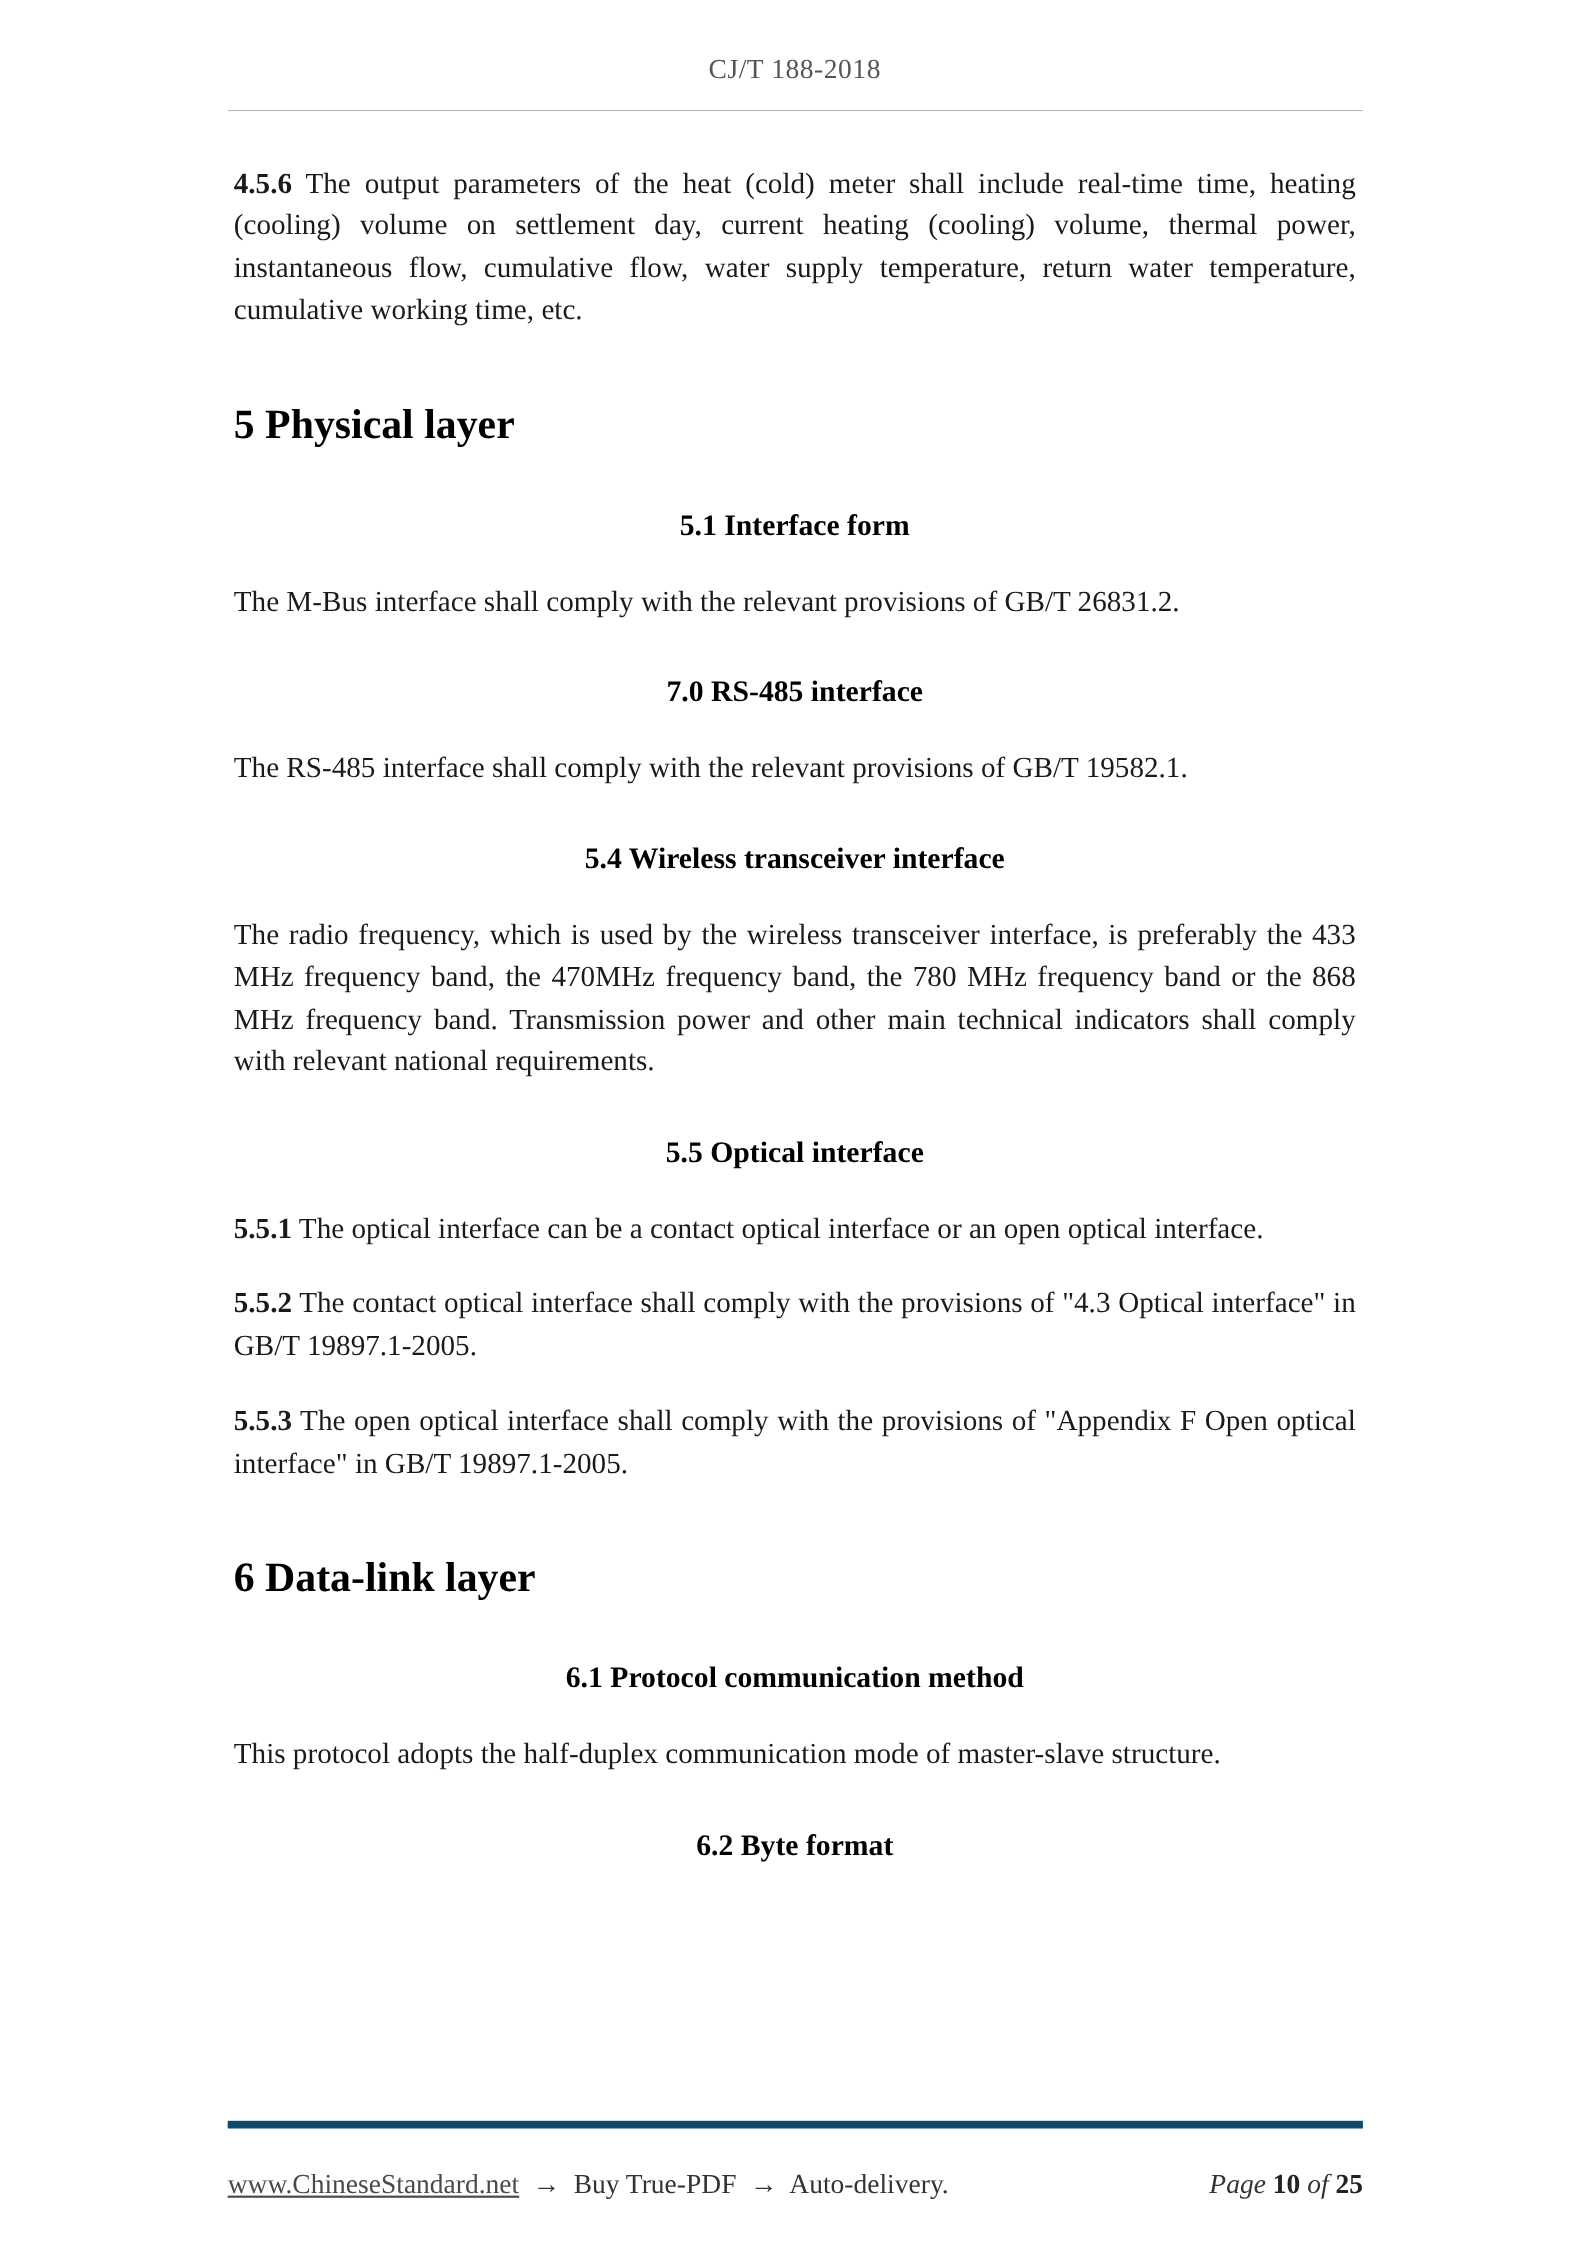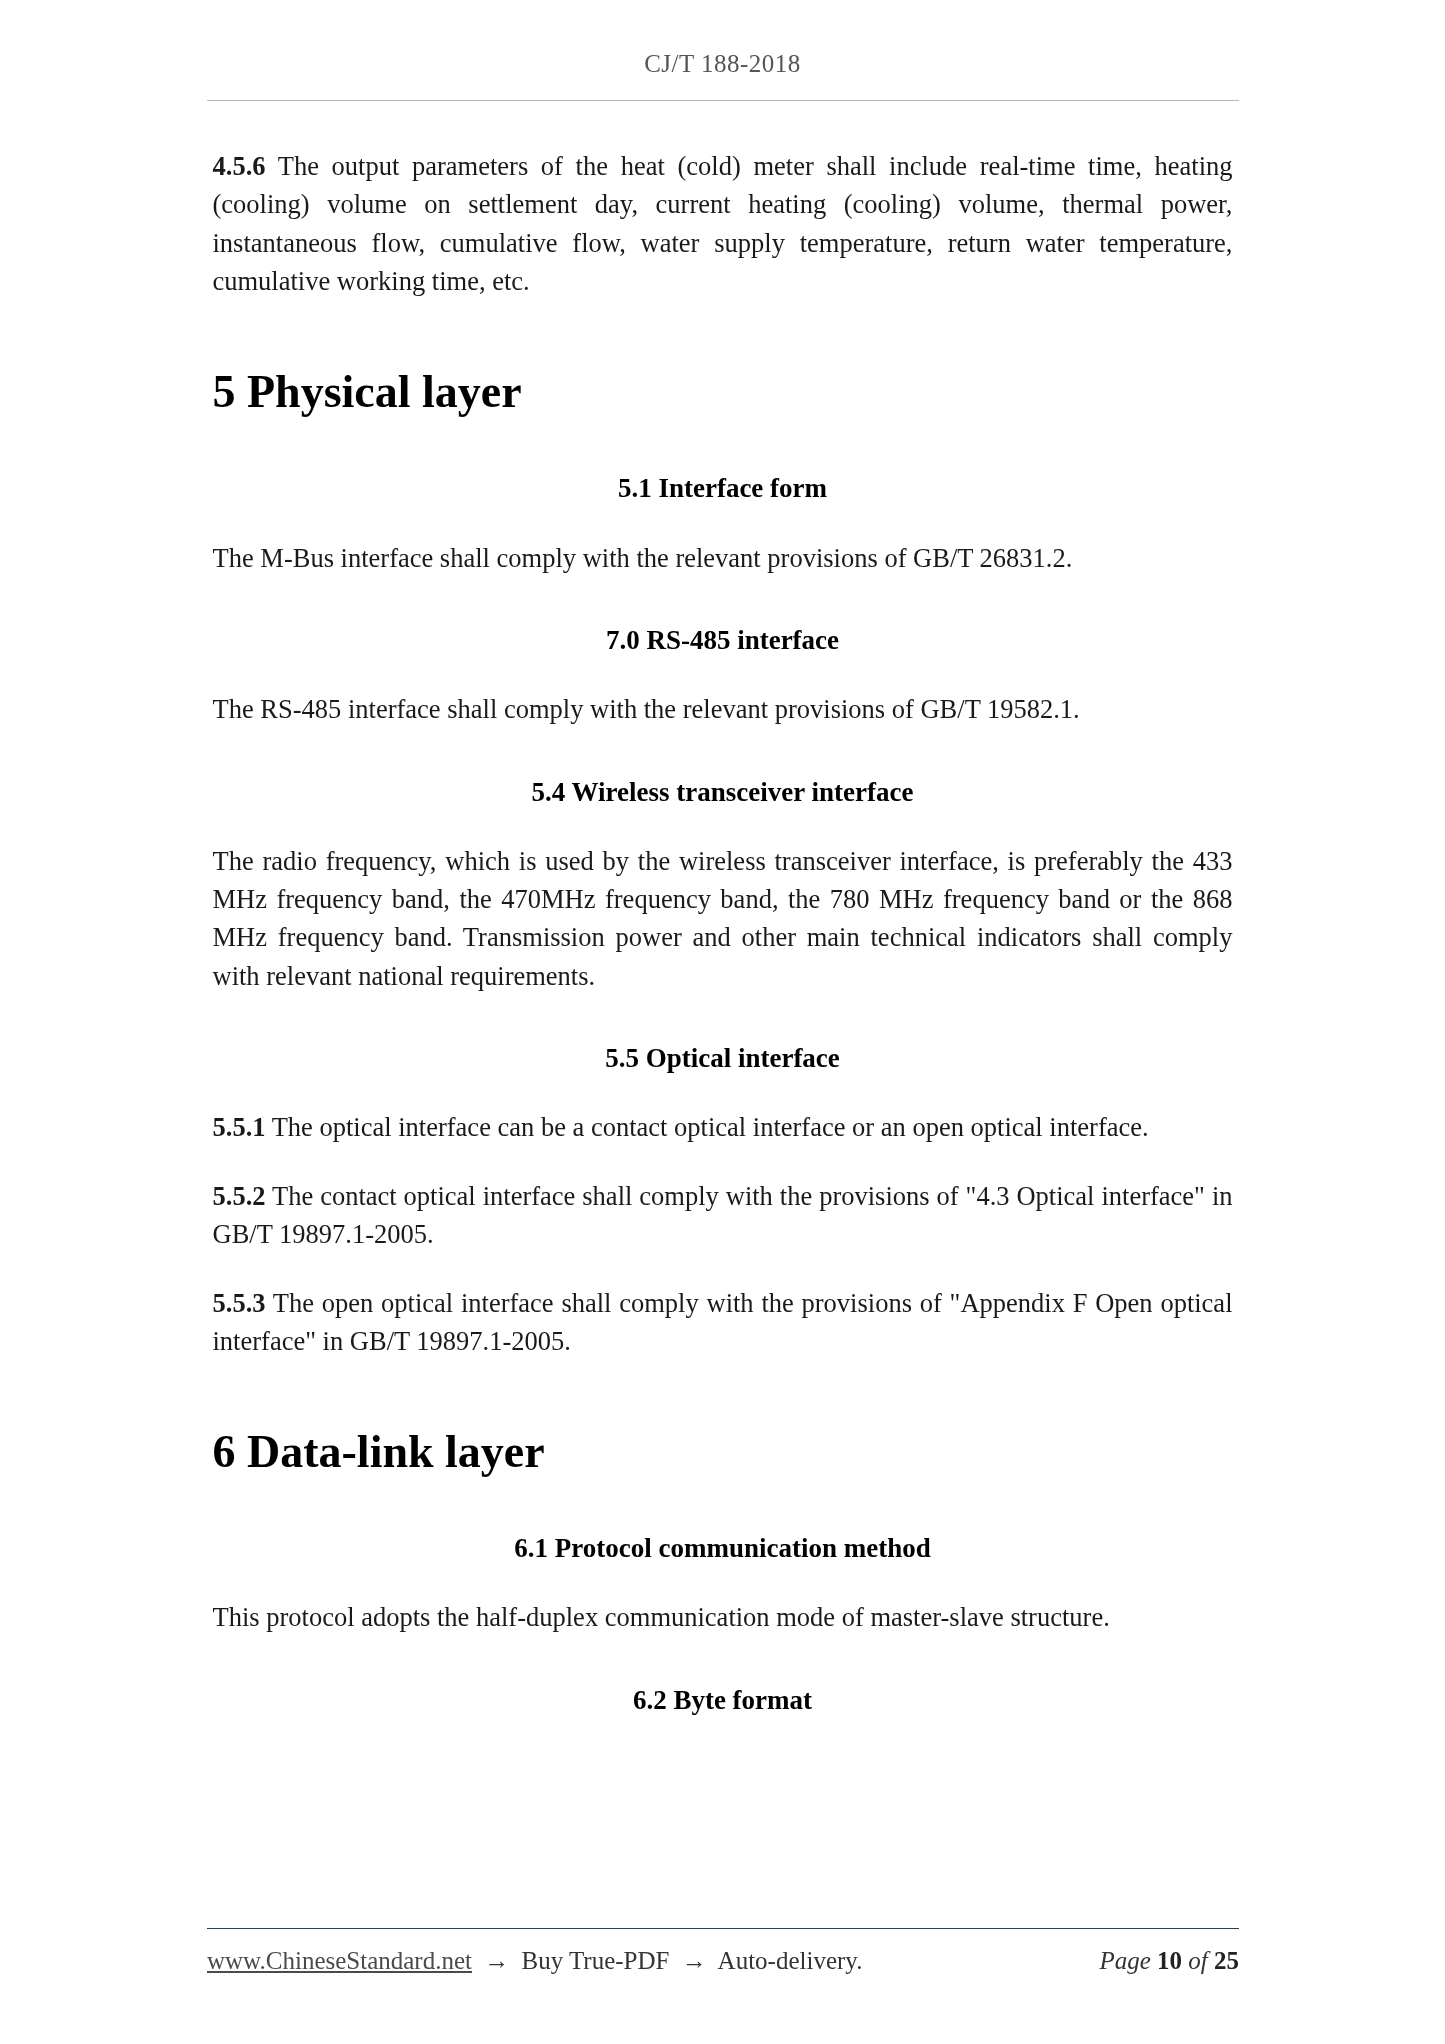--- a/index.html
+++ b/index.html
@@ -29,43 +29,43 @@
     width: 1020px;
     margin: 0 auto;
     padding-top: 46px;
     font-size: 26.5px;
     line-height: 1.45;
   }
   .content > * { margin-top: 30px; }
   .content > *:first-child { margin-top: 0; }
   .content p { text-align: justify; font-family: Liberation Serif, serif; }
   .content h1 {
-    font-size: 46px;
+    font-size: 38px;
     font-weight: bold;
     color: #000;
     margin-top: 58px;
     text-align: left;
   }
   .content h2 {
     font-size: 27px;
     font-weight: bold;
     color: #000;
     margin-top: 44px;
     text-align: center;
   }
   .plabel { font-weight: bold; }
 
   
   .footer {
     position: absolute;
     top: 1928px;
     left: 207px;
     width: 1032px;
-    border-top: 1px solid #0c4a6e;
-    padding-top: 18px;
+    border-top: 7px solid #0c4a6e;
+    padding-top: 38px;
     display: flex;
     justify-content: space-between;
     align-items: baseline;
     font-size: 25px;
     color: #333;
   }
   .footer-left span, .footer-left a { margin-right: 6px; }
   .footer-link {
     color: #4a4a4a;
     text-decoration: underline;

